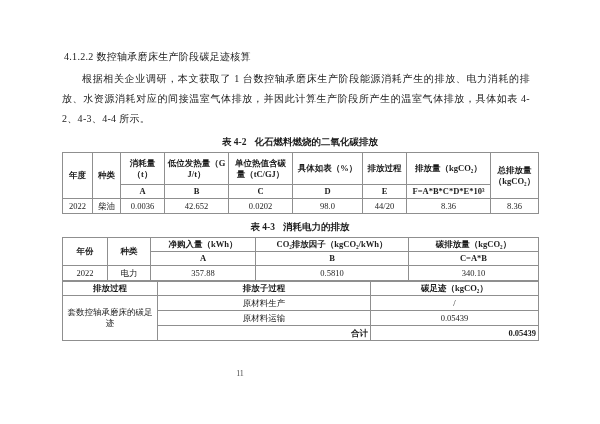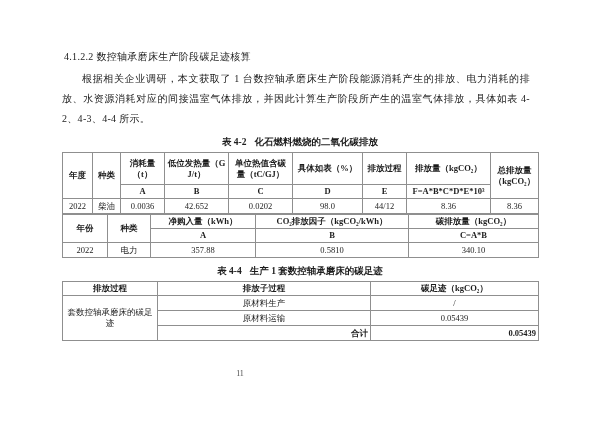--- a/index.html
+++ b/index.html
@@ -118,27 +118,30 @@
       <td>E</td>
       <td>F=A*B*C*D*E*10³</td>
     </tr>
     <tr class="r-data">
       <td>2022</td>
       <td>柴油</td>
       <td>0.0036</td>
       <td>42.652</td>
       <td>0.0202</td>
       <td>98.0</td>
-      <td>44/12</td>
+      <td>44/20</td>
       <td>8.36</td>
       <td>8.36</td>
     </tr>
   </tbody>
     </table>
 
+  <div class="tcaption">
+    <span class="lbl">表 4-3</span><span>消耗电力的排放</span>
+  </div>
   <table>
     <colgroup>
       <col style="width:45px">
         <col style="width:43px">
         <col style="width:105px">
       <col style="width:153px">
         <col style="width:130px">
     </colgroup>
     <tbody>
         <tr class="th r-head">
@@ -156,23 +159,20 @@
     <tr class="r-data">
       <td>2022</td>
       <td>电力</td>
       <td>357.88</td>
       <td>0.5810</td>
       <td>340.10</td>
     </tr>
   </tbody>
     </table>
 
-  <div class="tcaption">
-    <span class="lbl">表 4-4</span><span>生产 1 套数控轴承磨床的碳足迹</span>
-  </div>
   <table>
     <colgroup>
       <col style="width:95px">
         <col style="width:213px">
         <col style="width:168px">
     </colgroup>
     <tbody>
         <tr class="th r-head">
       <td>排放过程</td>
       <td>排放子过程</td>

